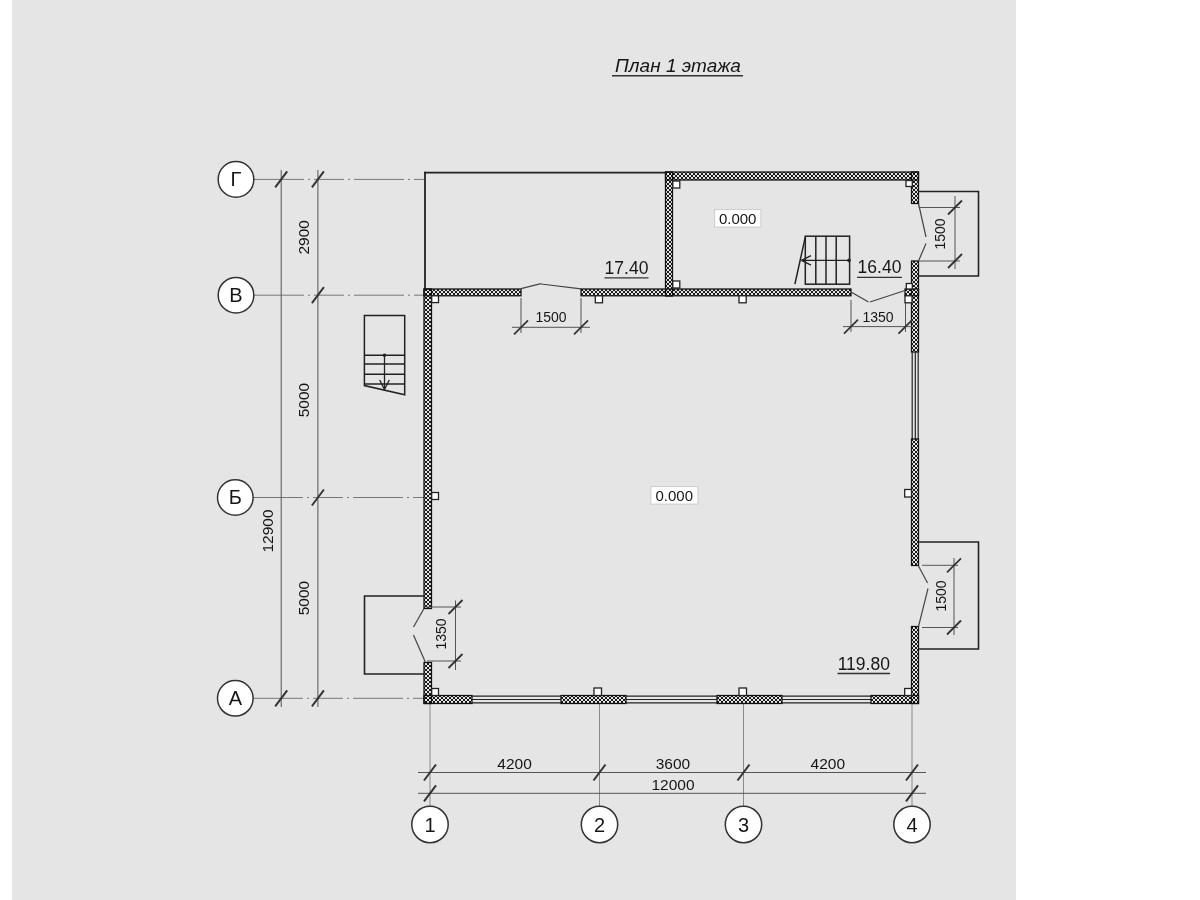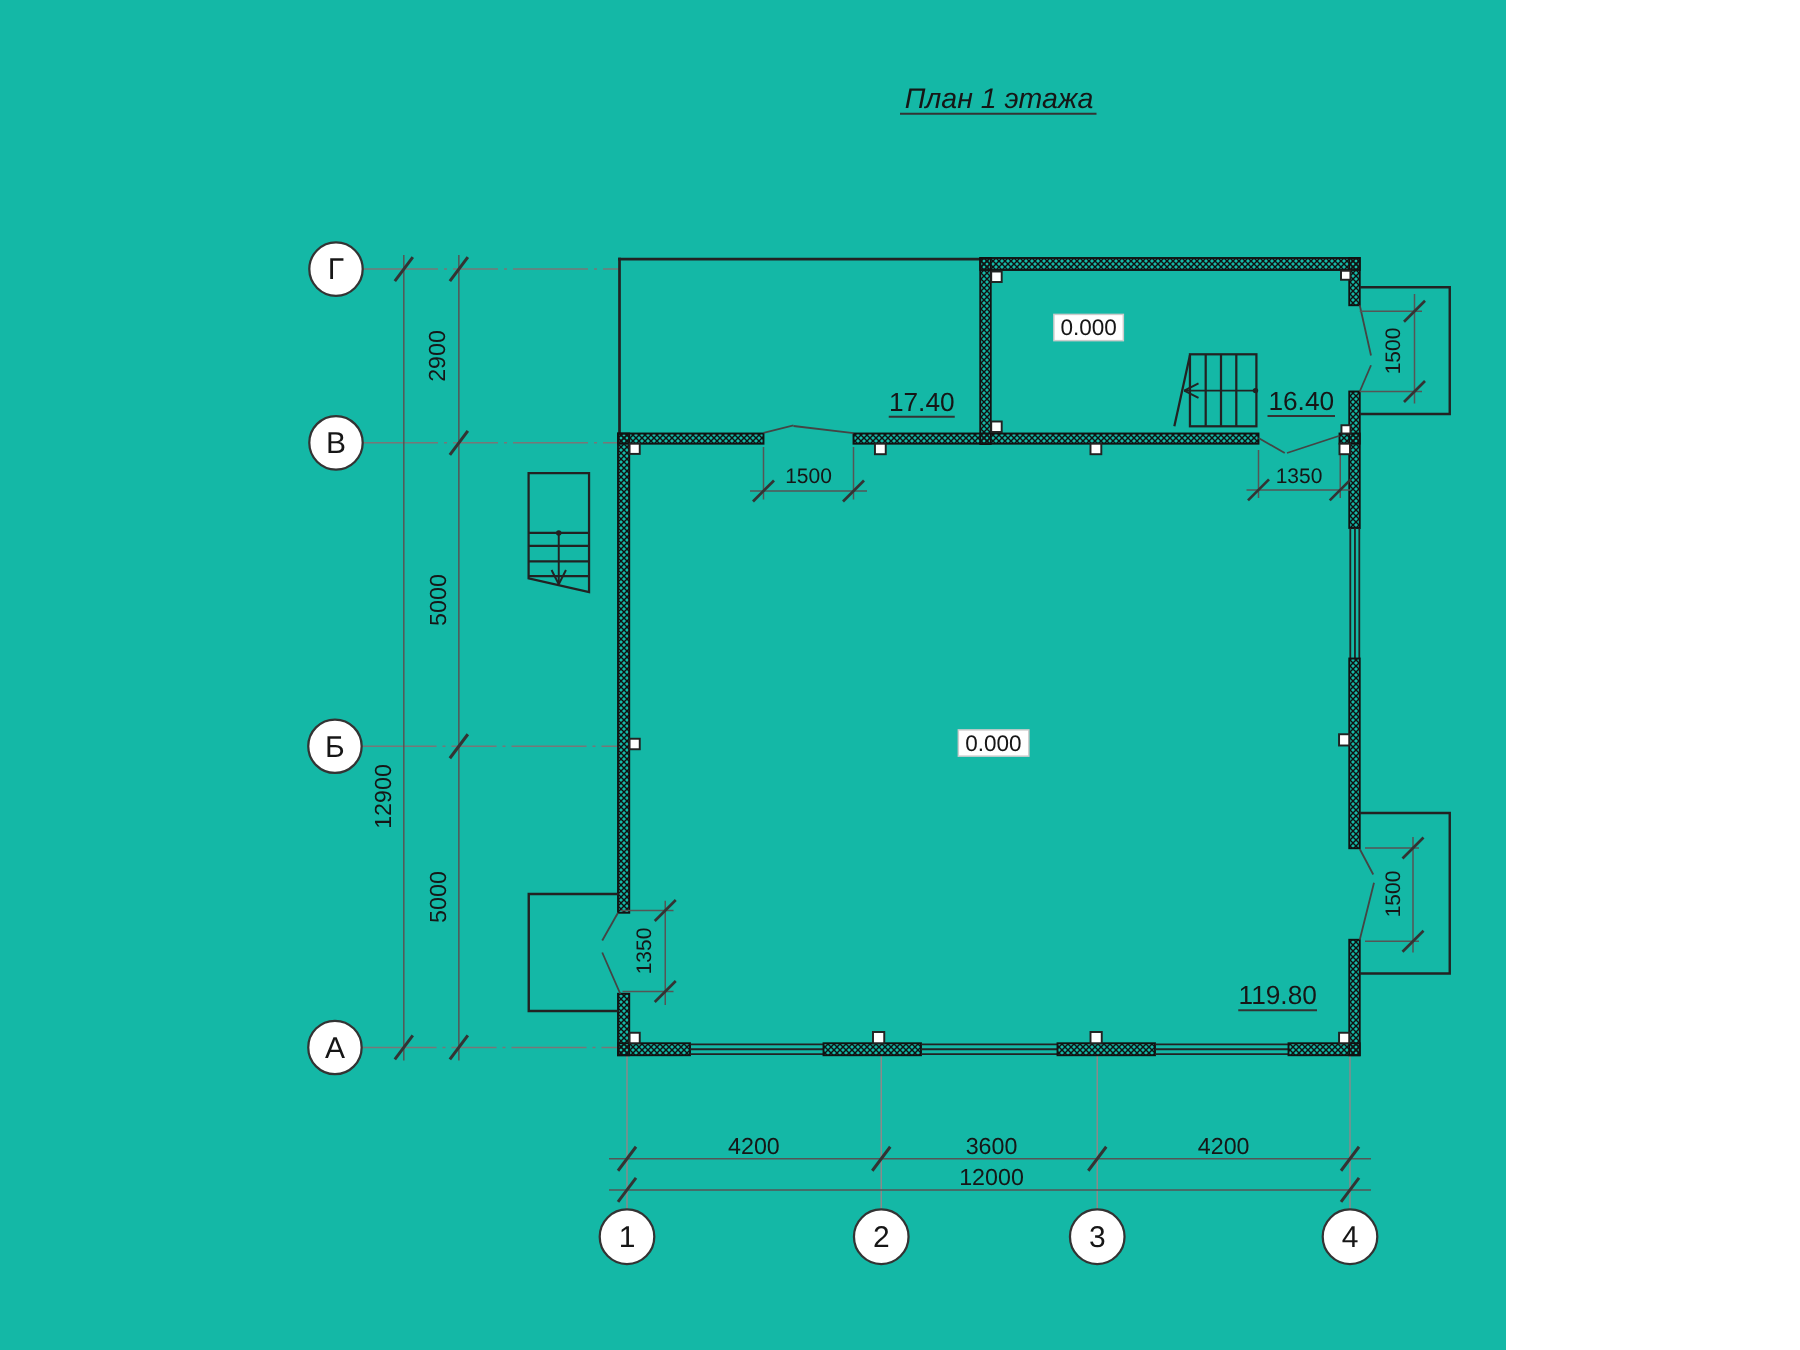--- a/index.html
+++ b/index.html
@@ -1,17 +1,17 @@
 <!DOCTYPE html>
 <html><head>
 <meta charset="utf-8">
 <style>
   html,body{margin:0;padding:0;background:#fff;}
-  .page{width:1004px;height:900px;position:relative;background:#14b8a6;overflow:hidden;
-        font-family:"Liberation Sans", sans-serif;}
+  .page{width:1004px;height:900px;position:relative;background:#e5e5e5;overflow:hidden;
+        font-family:"Liberation Sans", sans-serif;margin-left:12px;}
   text{font-family:"Liberation Sans", sans-serif;fill:#161616;}
 </style>
 </head>
 <body>
 <div class="page">
 <svg width="1200" height="900" viewBox="0 0 1200 900">
 <defs>
   <pattern id="hz" width="4" height="4" patternUnits="userSpaceOnUse">
     <path d="M0,0 L4,4 M4,0 L0,4" stroke="#101010" stroke-width="0.95" fill="none"></path>
   </pattern>

